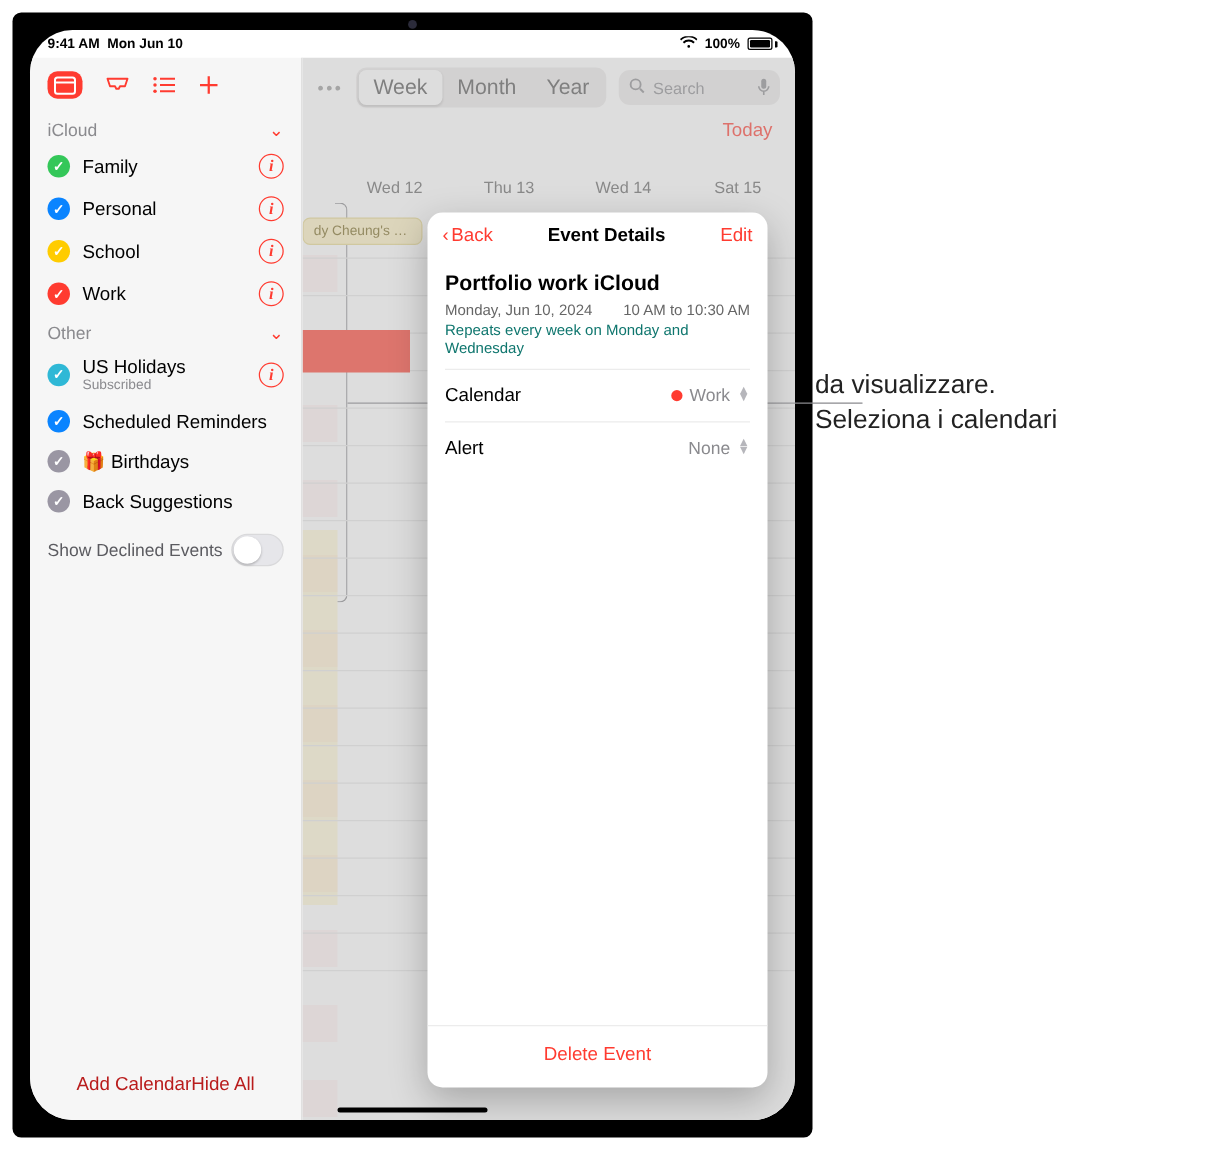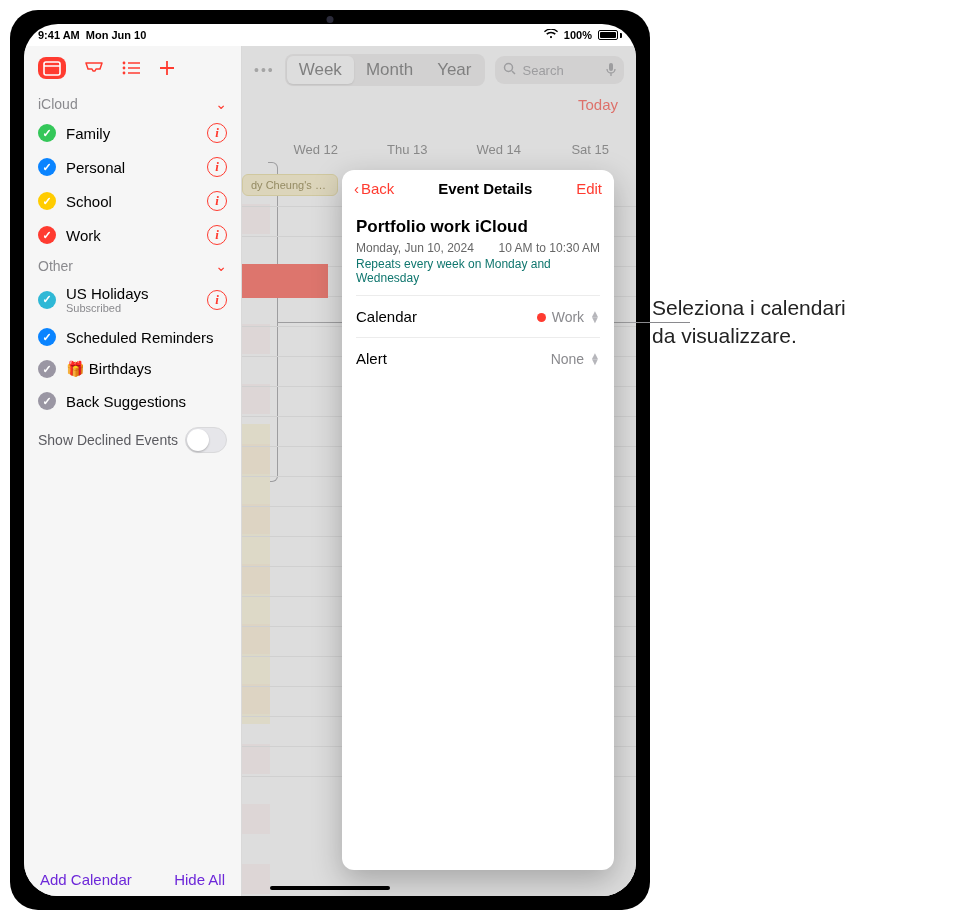--- a/index.html
+++ b/index.html
@@ -8,21 +8,21 @@
     background: #fff;
     display: flex;
     width: 974px;
     height: 923px;
   }
   .device {
     position: relative;
     width: 640px;
     height: 900px;
     margin: 10px 0 0 10px;
-    border-radius: 28px;
+    border-radius: 7px;
     background: #000;
     padding: 14px;
   }
   .screen {
     position: relative;
     width: 100%;
     height: 100%;
     background: #fff;
     border-radius: 34px;
     overflow: hidden;
@@ -110,22 +110,22 @@
     display:flex;align-items:center;justify-content:space-between;
     padding:10px 14px 6px;font-size:14px;color:#5b5b60;text-align:center;
   }
   .toggle {
     width:42px;height:26px;background:#e6e6ea;border-radius:13px;position:relative;
     border:1px solid #d9d9db;
   }
   .toggle::after{content:"";position:absolute;left:1px;top:1px;width:22px;height:22px;background:#fff;border-radius:50%;box-shadow:0 1px 2px rgba(0,0,0,.25);}
   .sidebar-footer{
     margin-top:auto;
-    display:flex;justify-content:space-between;
-    padding:12px 16px 8px;font-size:15px;color:#6d28d9;
+    display:flex;justify-content:center;
+    padding:12px 16px 20px;font-size:15px;color:#b91c1c;
   }
 
   
   .content-bg {
     flex:1; position:relative;
     background:#fff;
   }
   .overlay-dim {
     position:absolute; inset:0;
     background: rgba(180,180,180,0.45);
@@ -192,21 +192,21 @@
     padding:10px 12px; font-size:15px;
   }
   .ev-back{ color:#ff3b30; display:flex; align-items:center; gap:2px;}
   .ev-title-sm{ font-weight:600; }
   .ev-edit{ color:#ff3b30; }
   .ev-body{ padding:4px 14px;}
   .ev-title{ font-weight:700; font-size:17px; padding:6px 0 4px;}
   .ev-line{ display:flex; justify-content:space-between; font-size:12px; color:#666; }
   .ev-repeat{ font-size:12px; color:#0f766e; padding:2px 0 10px;}
   .ev-row{
-    display:flex; justify-content:space-between; align-items:flex-end;
+    display:flex; justify-content:space-between; align-items:flex-start;
     border-top:1px solid #ececec; padding:12px 0; font-size:15px;
   }
   .ev-row .val{ color:#8a8a8e; display:flex; align-items:center; gap:6px; font-size:14px;}
   .dot-red{width:9px;height:9px;border-radius:50%;background:#ff3b30;}
   .updn{ font-size:10px; color:#b6b6bb; line-height:6px; }
   .ev-delete{
     margin-top:auto; text-align:center;
     border-top:1px solid #ececec;
     padding:14px 0 18px; font-size:15px; color:#ff3b30;
   }
@@ -449,29 +449,30 @@
               </span>
             </div>
             <div class="ev-row">
               <span>Alert</span>
               <span class="val">
                 <span>None</span>
                 <span class="updn">▲<br>▼</span>
               </span>
             </div>
           </div>
+          <div class="ev-delete">Delete Event</div>
         </div>
 
         <div class="overlay-dim"></div>
       </div>
 
     </div>
 
     <div class="home-indicator"></div>
   </div>
 </div>
 
 <div class="callout-bracket" style="left:268px; top:162px; width:10px; height:320px;"></div>
 <div class="callout-line" style="left:278px; top:322px; width:412px;"></div>
 <div class="callout">
+  <div>da visualizzare.</div>
   <div>Seleziona i calendari</div>
-  <div>da visualizzare.</div>
 </div>
 
 </body></html>

